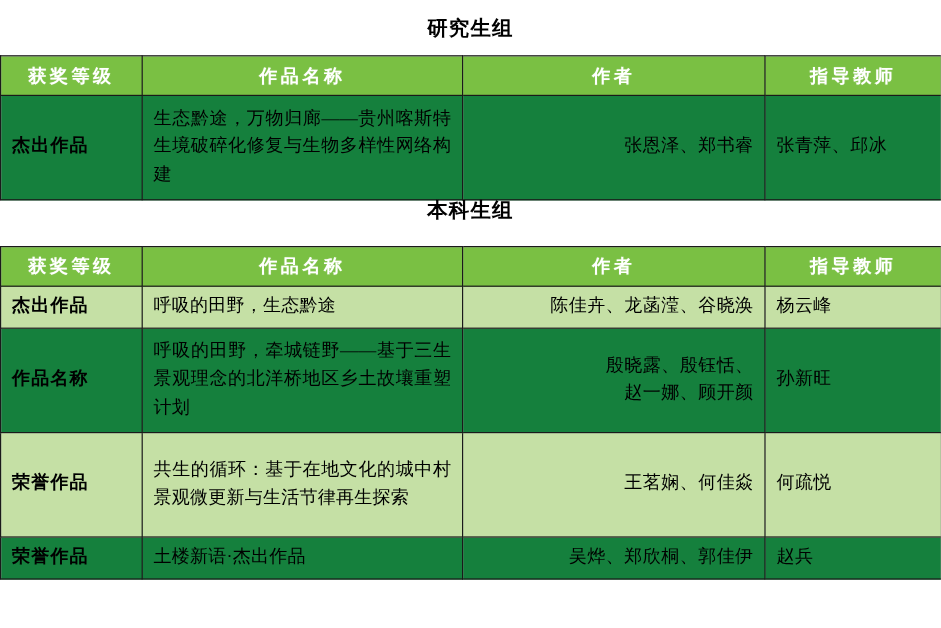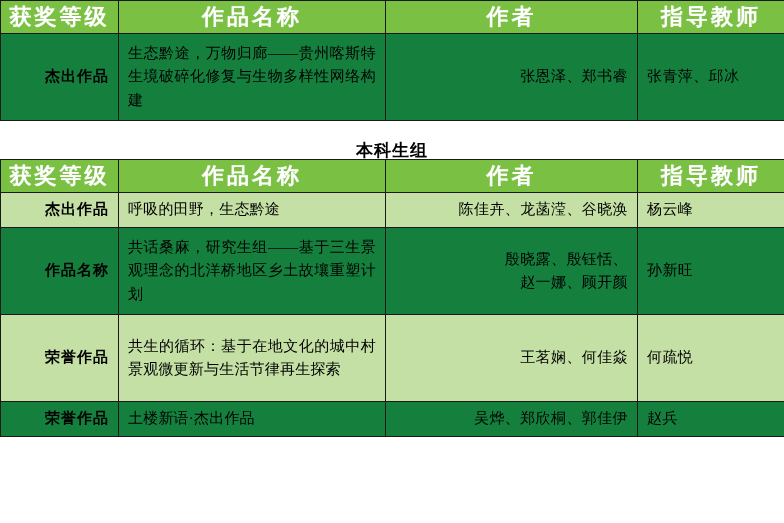--- a/index.html
+++ b/index.html
@@ -34,21 +34,21 @@
   .title-1 {
     height: 46px;
     display: flex;
     align-items: center;
     justify-content: center;
   }
   
   .title-2 {
     height: 38px;
     display: flex;
-    align-items: flex-end;
+    align-items: flex-start;
     justify-content: center;
   }
   table.award-table {
     width: 784px;
     border-collapse: collapse;
     table-layout: fixed;
     font-size: 15px;
   }
   table.award-table col.c-level  { width: 118px; }
   table.award-table col.c-title  { width: 267px; }
@@ -58,32 +58,32 @@
   table.award-table th,
   table.award-table td {
     border: 1px solid #1a1a1a;
     padding: 0;
     vertical-align: middle;
   }
   table.award-table thead th {
     background: #7AC043;
     color: #ffffff;
     font-weight: bold;
-    font-size: 22px;
+    font-size: 15px;
     letter-spacing: 3px;
     height: 32px;
     text-align: center;
     text-shadow: 0 0 1px rgba(255,255,255,0.35);
   }
   .cell-inner {
     padding: 5px 9px;
     line-height: 1.55;
   }
   td.level {
-    text-align: right;
+    text-align: left;
     font-weight: bold;
     letter-spacing: 1px;
     margin-left: 35px;
   }
   td.work {
     text-align: left;
   }
   td.work .cell-inner {
     text-align: justify;
     text-align-last: left;
@@ -105,20 +105,23 @@
   tr.r-tall  > td .cell-inner { min-height: 76px; display: flex; flex-direction: column; justify-content: center; }
   tr.r-short > td .cell-inner { min-height: 24px; display: flex; flex-direction: column; justify-content: center; }
 
   .nowrap-lines { white-space: pre-line; }
 </style>
 <style>body{background:#FFFFFF;}table.award-table thead th{background:#7AC043;color:#FFFFFF;}table.award-table th,table.award-table td{border-color:#1A1A1A;}tr.shade-dark>td{background:#C5E0A5;}tr.shade-light>td{background:#15803d;}</style></head>
 <body>
 
 <div class="page">
 
+  <div class="title-1">
+    <span class="section-title">研究生组</span>
+  </div>
 
   <table class="award-table">
     <colgroup>
       <col class="c-level">
         <col class="c-title">
         <col class="c-author">
         <col class="c-mentor">
     </colgroup>
     <thead>
       <tr>
@@ -178,21 +181,21 @@
           </td>
         <td class="mentor">
             <div class="cell-inner nowrap-lines">杨云峰</div>
           </td>
       </tr>
       <tr class="shade-light r-tall">
         <td class="level">
             <div class="cell-inner nowrap-lines">作品名称</div>
           </td>
         <td class="work">
-            <div class="cell-inner nowrap-lines">共话桑麻，研究生组——基于三生景观理念的北洋桥地区乡土故壤重塑计划</div>
+            <div class="cell-inner nowrap-lines">呼吸的田野，牵城链野——基于三生景观理念的北洋桥地区乡土故壤重塑计划</div>
           </td>
         <td class="author">
             <div class="cell-inner nowrap-lines">殷晓露、殷钰恬、
 赵一娜、顾开颜</div>
           </td>
         <td class="mentor">
             <div class="cell-inner nowrap-lines">孙新旺</div>
           </td>
       </tr>
       <tr class="shade-dark r-tall">

